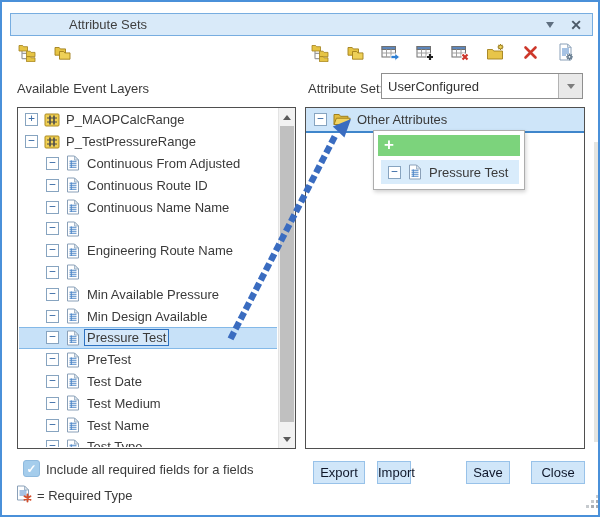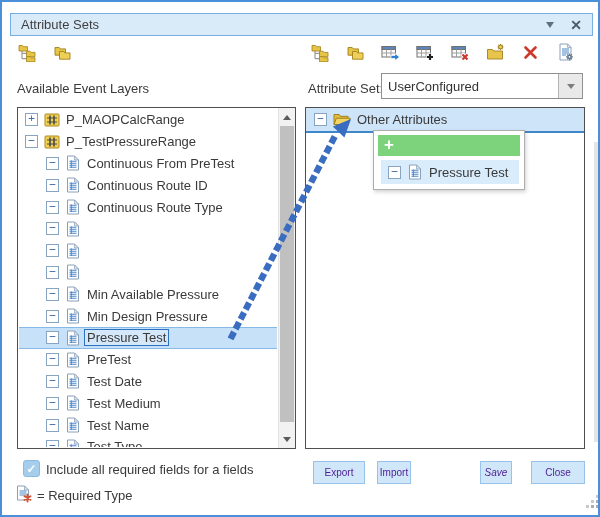--- a/index.html
+++ b/index.html
@@ -7,21 +7,21 @@
     position:relative;width:600px;height:517px;background:#ffffff;
     border:2px solid #4a90d9;box-sizing:border-box;overflow:hidden;
     font-family:"Liberation Sans", sans-serif;color:#3a3a3a;
   }
   
   .titlebar{
     position:absolute;left:8px;top:11px;width:583px;height:23px;
     background:#d9eaf9;border:1px solid #77ade0;box-sizing:border-box;
     display:flex;align-items:center;padding:0 10px;font-size:13px;color:#3f3f3f;
   }
-  .titlebar .title{flex:1;}
+  .titlebar .title{flex:1;margin-left:48px;}
   .tb-caret{width:0;height:0;border:4px solid transparent;border-top:6px solid #5f6f80;margin-right:16px;margin-top:4px;}
   .tb-close{font-size:14px;font-weight:bold;color:#4c5a68;line-height:14px;cursor:default;}
   
   .toolbar-left{position:absolute;left:16px;top:41px;display:flex;gap:16px;}
   .toolbar-right{position:absolute;left:309px;top:41px;display:flex;gap:16px;}
   .tbtn{width:19px;height:19px;display:flex;align-items:center;justify-content:center;}
   
   .avail-label{position:absolute;left:15px;top:79px;font-size:13px;text-align:center;}
   .attrset-label{position:absolute;left:306px;top:79px;font-size:13px;}
   .combo{
@@ -83,26 +83,26 @@
   .cbx{
     position:absolute;left:21px;top:458px;width:17px;height:17px;background:#a5cdec;
     border:1px solid #8fbade;border-radius:3px;color:#fff;font-size:12px;font-weight:bold;
     text-align:center;line-height:16px;box-sizing:border-box;
   }
   .cbx-label{position:absolute;left:44px;top:460px;font-size:13px;}
   .req-icon{position:absolute;left:13px;top:483px;width:18px;height:18px;}
   .req-label{position:absolute;left:35px;top:486px;font-size:13px;}
   .btn{
     position:absolute;top:459px;height:23px;background:#d0e6f9;border:1px solid #98c2e9;
-    color:#4c1d95;font-size:10px;font-family:inherit;text-align:center;box-sizing:border-box;
+    color:#0f172a;font-size:13px;font-family:inherit;text-align:center;box-sizing:border-box;
     padding:0;line-height:21px;cursor:default;
   }
   .btn-export{left:311px;width:52px;}
   .btn-import{left:375px;width:34px;}
-  .btn-save{left:478px;width:32px;font-style:italic;}
+  .btn-save{left:464px;width:44px;}
   .btn-close{left:529px;width:54px;}
   
   .grip{position:absolute;left:584px;top:493px;width:14px;height:14px;}
   .grip i{position:absolute;width:3px;height:3px;background:#a9adb3;}
   
   .edge-strip{position:absolute;left:592px;top:140px;width:5px;height:300px;background:#cfcfc8;opacity:.55;}
 </style>
 </head>
 <body>
 
@@ -234,21 +234,21 @@
         <div class="trow lvl2">
           <span class="ebox">−</span>
           <span class="ticon">
             <svg viewBox="0 0 16 16" width="16" height="16">
               <path d="M2.5 1h7l4 4v10h-11z" fill="#fff" stroke="#8aa0b8"></path>
               <path d="M9.5 1l4 4h-4z" fill="#dde6ef" stroke="#8aa0b8" stroke-width="0.7"></path>
               <path d="M4.5 6.2h7 M4.5 8.2h7 M4.5 10.2h7 M4.5 12.2h7" stroke="#4e86c8" stroke-width="1.1" fill="none"></path>
               <path d="M6.3 5.4v7.6" stroke="#4e86c8" stroke-width="1" fill="none"></path>
             </svg>
           </span>
-          <span>Continuous From PreTest</span>
+          <span>Continuous From Adjusted</span>
         </div>
         <div class="trow lvl2">
           <span class="ebox">−</span>
           <span class="ticon">
             <svg viewBox="0 0 16 16" width="16" height="16">
               <path d="M2.5 1h7l4 4v10h-11z" fill="#fff" stroke="#8aa0b8"></path>
               <path d="M9.5 1l4 4h-4z" fill="#dde6ef" stroke="#8aa0b8" stroke-width="0.7"></path>
               <path d="M4.5 6.2h7 M4.5 8.2h7 M4.5 10.2h7 M4.5 12.2h7" stroke="#4e86c8" stroke-width="1.1" fill="none"></path>
               <path d="M6.3 5.4v7.6" stroke="#4e86c8" stroke-width="1" fill="none"></path>
             </svg>
@@ -258,43 +258,44 @@
         <div class="trow lvl2">
           <span class="ebox">−</span>
           <span class="ticon">
             <svg viewBox="0 0 16 16" width="16" height="16">
               <path d="M2.5 1h7l4 4v10h-11z" fill="#fff" stroke="#8aa0b8"></path>
               <path d="M9.5 1l4 4h-4z" fill="#dde6ef" stroke="#8aa0b8" stroke-width="0.7"></path>
               <path d="M4.5 6.2h7 M4.5 8.2h7 M4.5 10.2h7 M4.5 12.2h7" stroke="#4e86c8" stroke-width="1.1" fill="none"></path>
               <path d="M6.3 5.4v7.6" stroke="#4e86c8" stroke-width="1" fill="none"></path>
             </svg>
           </span>
-          <span>Continuous Route Type</span>
-        </div>
-        <div class="trow lvl2">
-          <span class="ebox">−</span>
-          <span class="ticon">
-            <svg viewBox="0 0 16 16" width="16" height="16">
-              <path d="M2.5 1h7l4 4v10h-11z" fill="#fff" stroke="#8aa0b8"></path>
-              <path d="M9.5 1l4 4h-4z" fill="#dde6ef" stroke="#8aa0b8" stroke-width="0.7"></path>
-              <path d="M4.5 6.2h7 M4.5 8.2h7 M4.5 10.2h7 M4.5 12.2h7" stroke="#4e86c8" stroke-width="1.1" fill="none"></path>
-              <path d="M6.3 5.4v7.6" stroke="#4e86c8" stroke-width="1" fill="none"></path>
-            </svg>
-          </span>
-        </div>
-        <div class="trow lvl2">
-          <span class="ebox">−</span>
-          <span class="ticon">
-            <svg viewBox="0 0 16 16" width="16" height="16">
-              <path d="M2.5 1h7l4 4v10h-11z" fill="#fff" stroke="#8aa0b8"></path>
-              <path d="M9.5 1l4 4h-4z" fill="#dde6ef" stroke="#8aa0b8" stroke-width="0.7"></path>
-              <path d="M4.5 6.2h7 M4.5 8.2h7 M4.5 10.2h7 M4.5 12.2h7" stroke="#4e86c8" stroke-width="1.1" fill="none"></path>
-              <path d="M6.3 5.4v7.6" stroke="#4e86c8" stroke-width="1" fill="none"></path>
-            </svg>
-          </span>
+          <span>Continuous Name Name</span>
+        </div>
+        <div class="trow lvl2">
+          <span class="ebox">−</span>
+          <span class="ticon">
+            <svg viewBox="0 0 16 16" width="16" height="16">
+              <path d="M2.5 1h7l4 4v10h-11z" fill="#fff" stroke="#8aa0b8"></path>
+              <path d="M9.5 1l4 4h-4z" fill="#dde6ef" stroke="#8aa0b8" stroke-width="0.7"></path>
+              <path d="M4.5 6.2h7 M4.5 8.2h7 M4.5 10.2h7 M4.5 12.2h7" stroke="#4e86c8" stroke-width="1.1" fill="none"></path>
+              <path d="M6.3 5.4v7.6" stroke="#4e86c8" stroke-width="1" fill="none"></path>
+            </svg>
+          </span>
+        </div>
+        <div class="trow lvl2">
+          <span class="ebox">−</span>
+          <span class="ticon">
+            <svg viewBox="0 0 16 16" width="16" height="16">
+              <path d="M2.5 1h7l4 4v10h-11z" fill="#fff" stroke="#8aa0b8"></path>
+              <path d="M9.5 1l4 4h-4z" fill="#dde6ef" stroke="#8aa0b8" stroke-width="0.7"></path>
+              <path d="M4.5 6.2h7 M4.5 8.2h7 M4.5 10.2h7 M4.5 12.2h7" stroke="#4e86c8" stroke-width="1.1" fill="none"></path>
+              <path d="M6.3 5.4v7.6" stroke="#4e86c8" stroke-width="1" fill="none"></path>
+            </svg>
+          </span>
+          <span>Engineering Route Name</span>
         </div>
         <div class="trow lvl2">
           <span class="ebox">−</span>
           <span class="ticon">
             <svg viewBox="0 0 16 16" width="16" height="16">
               <path d="M2.5 1h7l4 4v10h-11z" fill="#fff" stroke="#8aa0b8"></path>
               <path d="M9.5 1l4 4h-4z" fill="#dde6ef" stroke="#8aa0b8" stroke-width="0.7"></path>
               <path d="M4.5 6.2h7 M4.5 8.2h7 M4.5 10.2h7 M4.5 12.2h7" stroke="#4e86c8" stroke-width="1.1" fill="none"></path>
               <path d="M6.3 5.4v7.6" stroke="#4e86c8" stroke-width="1" fill="none"></path>
             </svg>
@@ -315,21 +316,21 @@
         <div class="trow lvl2">
           <span class="ebox">−</span>
           <span class="ticon">
             <svg viewBox="0 0 16 16" width="16" height="16">
               <path d="M2.5 1h7l4 4v10h-11z" fill="#fff" stroke="#8aa0b8"></path>
               <path d="M9.5 1l4 4h-4z" fill="#dde6ef" stroke="#8aa0b8" stroke-width="0.7"></path>
               <path d="M4.5 6.2h7 M4.5 8.2h7 M4.5 10.2h7 M4.5 12.2h7" stroke="#4e86c8" stroke-width="1.1" fill="none"></path>
               <path d="M6.3 5.4v7.6" stroke="#4e86c8" stroke-width="1" fill="none"></path>
             </svg>
           </span>
-          <span>Min Design Pressure</span>
+          <span>Min Design Available</span>
         </div>
         <div class="trow lvl2 sel">
           <span class="ebox">−</span>
           <span class="ticon">
             <svg viewBox="0 0 16 16" width="16" height="16">
               <path d="M2.5 1h7l4 4v10h-11z" fill="#fff" stroke="#8aa0b8"></path>
               <path d="M9.5 1l4 4h-4z" fill="#dde6ef" stroke="#8aa0b8" stroke-width="0.7"></path>
               <path d="M4.5 6.2h7 M4.5 8.2h7 M4.5 10.2h7 M4.5 12.2h7" stroke="#4e86c8" stroke-width="1.1" fill="none"></path>
               <path d="M6.3 5.4v7.6" stroke="#4e86c8" stroke-width="1" fill="none"></path>
             </svg>

